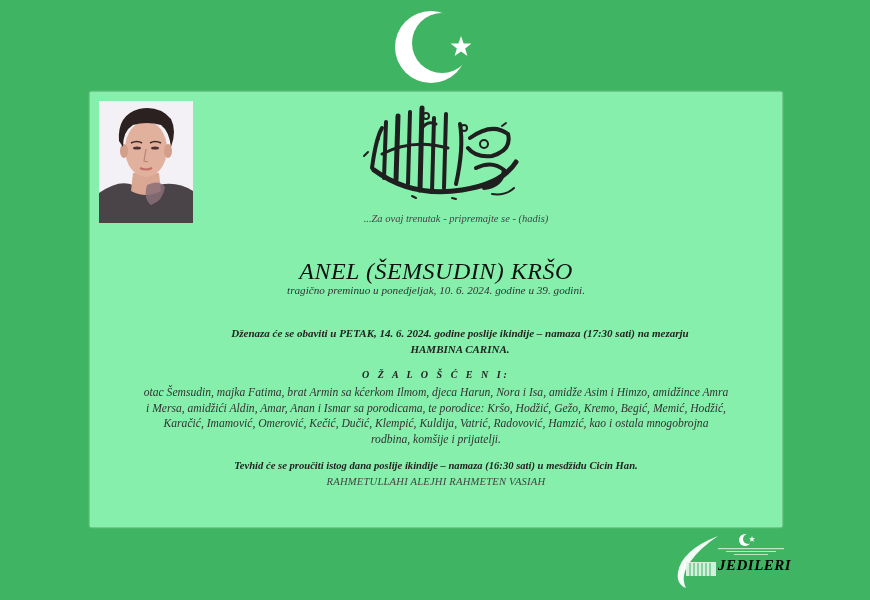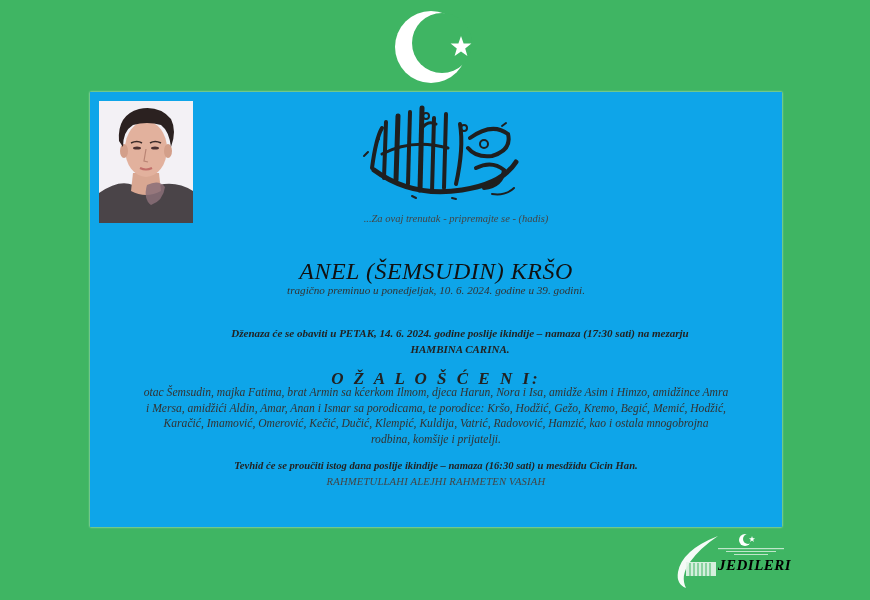--- a/index.html
+++ b/index.html
@@ -8,21 +8,21 @@
     background: #3fb563;
     position: relative;
     font-family: "Liberation Serif", "DejaVu Serif", serif;
     color: #222;
   }
   .top-emblem {
     position: absolute; left: 394px; top: 8px; width: 80px; height: 78px;
   }
   .card {
     position: absolute; left: 90px; top: 92px; width: 692px; height: 435px;
-    background: #0ea5e9;
+    background: #86efac;
     box-shadow: 0 0 2px rgba(255,255,255,0.8);
   }
   .photo {
     position: absolute; left: 9px; top: 9px; width: 94px; height: 122px;
     background: #f4f3f6;
     overflow: hidden;
   }
   .calligraphy {
     position: absolute; left: 262px; top: 6px; width: 176px; height: 112px;
   }
@@ -31,21 +31,21 @@
     text-align: center; font-style: italic; font-size: 10.5px; color: #444;
     padding-left: 40px; box-sizing: border-box;
   }
   .line {
     position: absolute; left: 0; width: 100%; text-align: center;
   }
   .intro { top: 149px; font-style: italic; font-size: 11.2px; color: #333; }
   .name { top: 166px; font-style: italic; font-weight: normal; font-size: 24px; color: #111; letter-spacing: 0.5px; }
   .death { top: 192px; font-style: italic; font-size: 11.2px; color: #333; }
   .dzenaza { top: 233px; font-style: italic; font-weight: bold; font-size: 11px; color: #222; line-height: 16px; padding: 0 70px; box-sizing: border-box; margin-left: 24px; }
-  .mourners-title { top: 277px; font-style: italic; font-weight: bold; font-size: 17px; letter-spacing: 3px; color: #222; }
+  .mourners-title { top: 277px; font-style: italic; font-weight: bold; font-size: 10px; letter-spacing: 3px; color: #222; }
   .mourners { top: 293px; font-style: italic; font-size: 11.6px; color: #333; line-height: 15.6px; padding: 0 24px; box-sizing: border-box; }
   .tevhid { top: 368px; font-style: italic; font-weight: bold; font-size: 10.6px; color: #222; }
   .rahmet { top: 384px; font-style: italic; font-size: 10.6px; color: #444; letter-spacing: 0.2px; }
   .logo {
     position: absolute; left: 672px; top: 532px; width: 120px; height: 58px;
   }
   .logo-name {
     position: absolute; left: 718px; top: 557px; font-style: italic; font-weight: bold;
     color: #000000; font-size: 15px; letter-spacing: 0.5px;
   }

